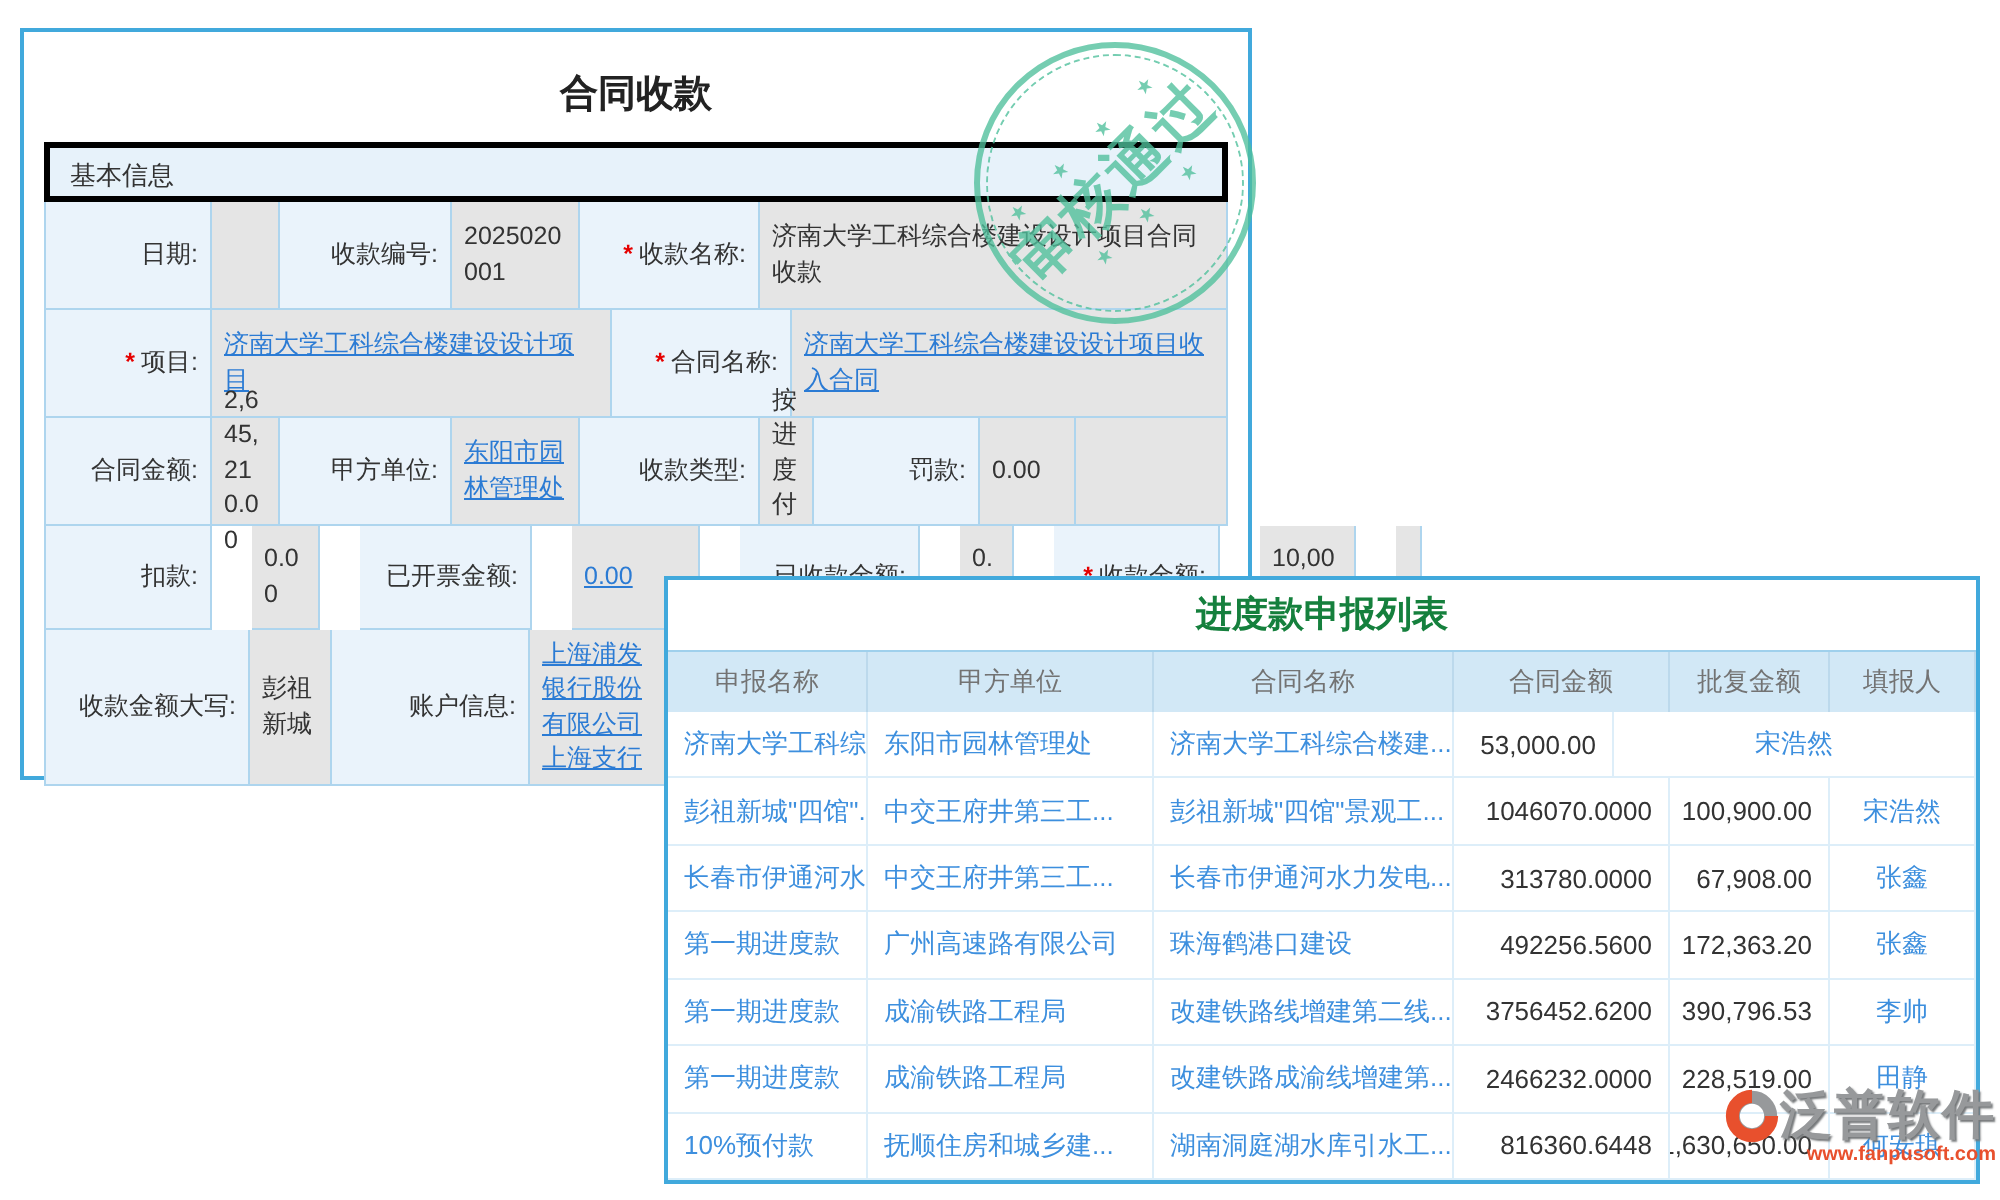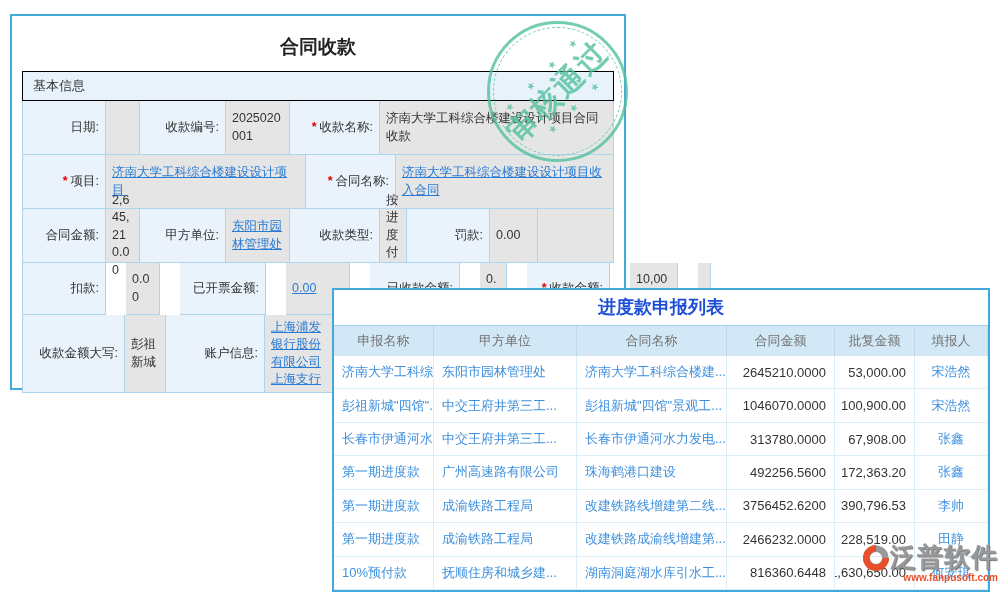--- a/index.html
+++ b/index.html
@@ -6,21 +6,21 @@
   html,body { width:1000px; height:600px; background:#fff; overflow:hidden;
               font-family:"Liberation Sans","DejaVu Sans",sans-serif; }
   body { position:relative; }
 
   
   .form-panel { position:absolute; left:10px; top:14px; width:616px; height:376px;
                 background:#fff; border:2px solid #41a9dc; z-index:5; }
   .form-title { text-align:center; font-size:19px; font-weight:bold; color:#222;
                 padding:18px 0 11px; }
   .form-body { margin:0 10px; font-size:12.5px; color:#333; }
-  .section-band { background:#e7f2fa; border:1px solid #000000; height:30px;
+  .section-band { background:#e7f2fa; border:3px solid #000000; height:30px;
                   line-height:28px; padding-left:10px; font-size:13px; color:#333; }
   .frm-row { display:flex; border-left:1px solid #aed5ee; }
   .fc { border-right:1px solid #aed5ee; border-bottom:1px solid #aed5ee;
         display:flex; align-items:center; padding:3px 6px; line-height:1.4;
         overflow-wrap:anywhere; word-break:break-all; }
   .lab { background:#eaf3fb; justify-content:flex-end; text-align:right; }
   .val { background:#e5e5e5; justify-content:flex-start; text-align:left; }
   .star { color:#e60000; margin-right:3px; font-weight:bold; }
   .flex1 { flex:1 1 auto; }
   a.flink { color:#2b7bd4; text-decoration:underline; cursor:pointer; }
@@ -40,21 +40,21 @@
   .stamp-stars { color:#4fc09c; font-size:10px; letter-spacing:9px; line-height:1;
                  text-indent:9px; }
   .stamp-text { color:#4fc09c; font-size:30px; font-weight:bold; letter-spacing:2px;
                 line-height:1.2; }
 
   
   .table-panel { position:absolute; left:332px; top:288px; width:658px; height:304px;
                  background:#fff; border:2px solid #41a9dc; z-index:10;
                  display:flex; flex-direction:column; }
   .tbl-title { height:36px; line-height:34px; text-align:center; font-size:18px;
-               font-weight:bold; color:#1d4ed8; border-bottom:1px solid #9fd0ec; }
+               font-weight:bold; color:#15803d; border-bottom:1px solid #9fd0ec; }
   .thead { display:flex; background:#d2e8f6; height:30px; color:#737373; font-size:13px; }
   .thead .tc { display:flex; align-items:center; justify-content:center;
                border-right:1px solid #bcd9ec; }
   .tbody { flex:1 1 auto; display:flex; flex-direction:column; }
   .trow { display:flex; flex:1 1 auto; }
   .trow .tc { border-right:1px solid #ddeef9; border-bottom:1px solid #ddeef9;
               display:flex; align-items:center; font-size:13px; overflow:hidden;
               white-space:nowrap; padding:0 8px; }
   .tc0{flex:0 0 100px;} .tc1{flex:0 0 143px;} .tc2{flex:0 0 150px;}
   .tc3{flex:0 0 108px;} .tc4{flex:0 0 80px;} .tc5{flex:1 1 auto;}
@@ -168,21 +168,20 @@
     <div class="tc tc2">合同名称</div>
     <div class="tc tc3">合同金额</div>
     <div class="tc tc4">批复金额</div>
     <div class="tc tc5">填报人</div>
   </div>
   <div class="tbody" id="tbody">
   <div class="trow">
     <div class="tc tc0 tlink">济南大学工科综...</div>
     <div class="tc tc1 tlink">东阳市园林管理处</div>
     <div class="tc tc2 tlink">济南大学工科综合楼建...</div>
-    <div class="tc tc3 num">2645210.0000</div>
     <div class="tc tc4 num">53,000.00</div>
     <div class="tc tc5 ctr tlink">宋浩然</div>
   </div>
 
   <div class="trow">
     <div class="tc tc0 tlink">彭祖新城"四馆"...</div>
     <div class="tc tc1 tlink">中交王府井第三工...</div>
     <div class="tc tc2 tlink">彭祖新城"四馆"景观工...</div>
     <div class="tc tc3 num">1046070.0000</div>
     <div class="tc tc4 num">100,900.00</div>

